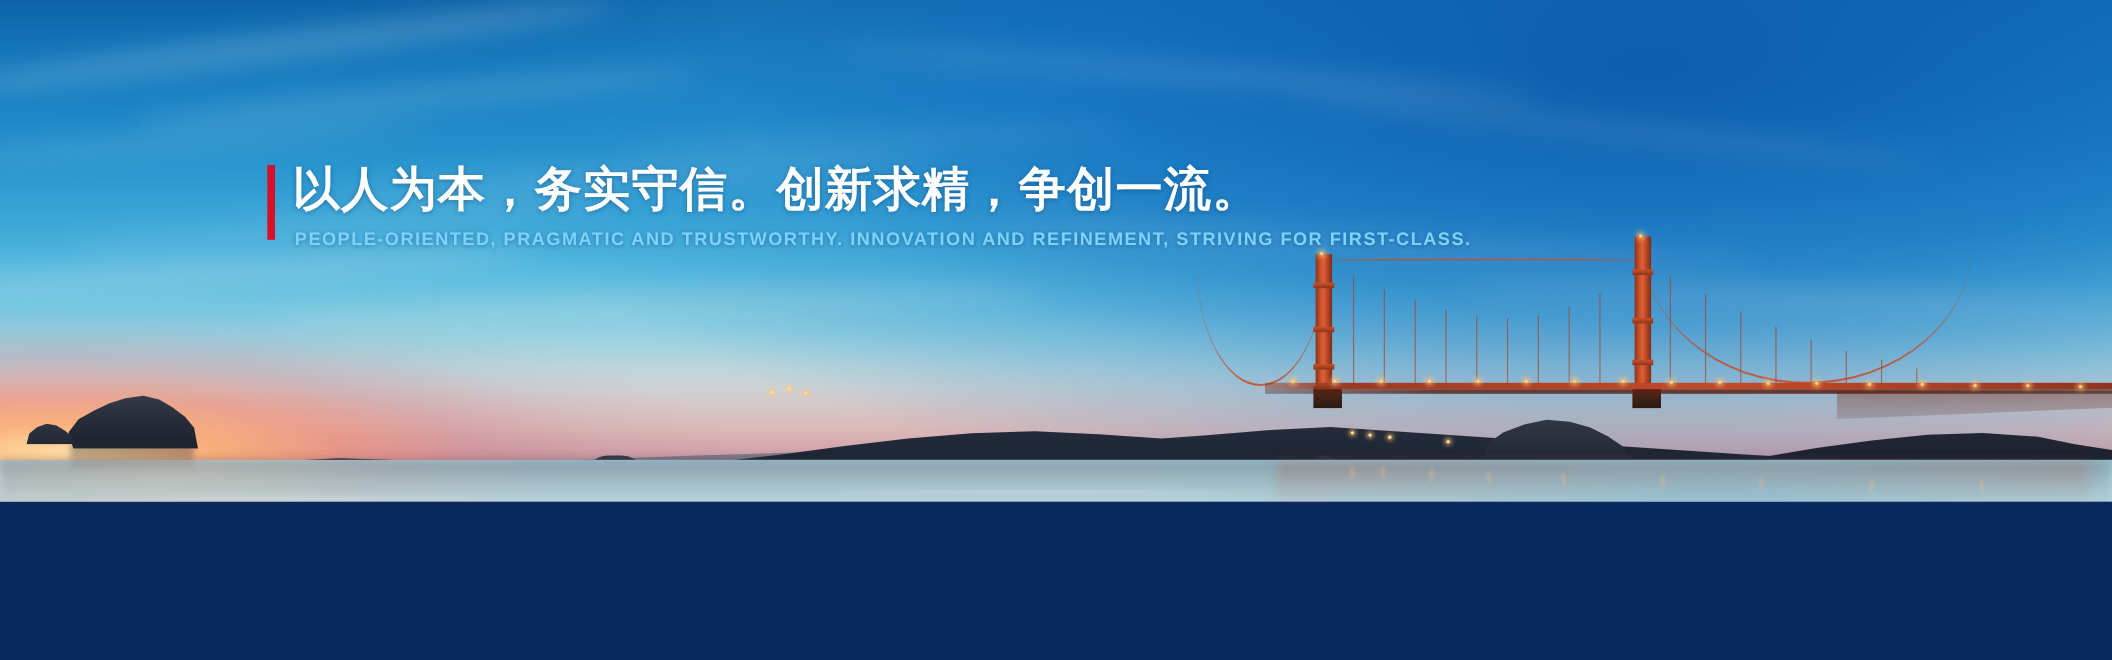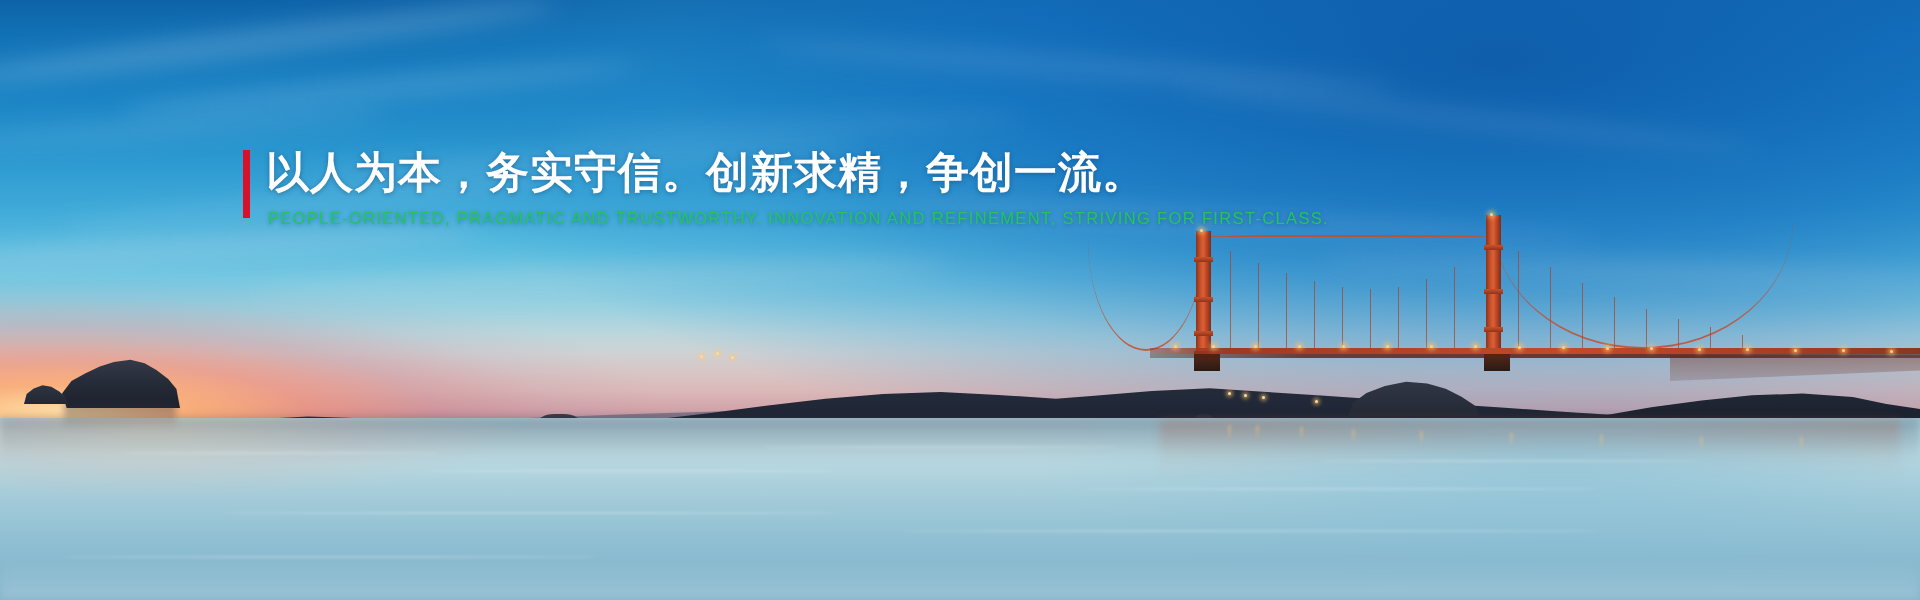--- a/index.html
+++ b/index.html
@@ -1,21 +1,21 @@
 <!DOCTYPE html>
 <html><head>
 <meta charset="utf-8">
 <style>
   * { margin:0; padding:0; box-sizing:border-box; }
   html,body { width:1920px; height:600px; overflow:hidden; background:#0a2a5e; }
   body { font-family:"Liberation Sans", sans-serif; }
 
   #banner {
     position:relative;
-    width:1920px; height:600px;
+    width:1920px; height:456px;
     overflow:hidden;
   }
 
   
   .sky {
     position:absolute; left:0; top:0; width:1920px; height:470px;
     background:
       linear-gradient(to bottom,
         #0e63a8 0%,
         #1272b6 8%,
@@ -284,22 +284,22 @@
     color:#ffffff;
     letter-spacing:1px;
     white-space:nowrap;
     text-shadow:0 1px 5px rgba(10,50,95,0.42);
   }
   .subtitle {
     margin-left:25px;
     margin-top:9px;
     font-size:16.5px;
     line-height:22px;
-    font-weight:normal;
-    color:#22c55e;
+    font-weight:bold;
+    color:#7dd3fc;
     letter-spacing:1.35px;
     white-space:nowrap;
     text-shadow:0 1px 4px rgba(10,50,95,0.40);
   }
 </style>
 </head>
 <body>
 
 <div id="banner">
 

